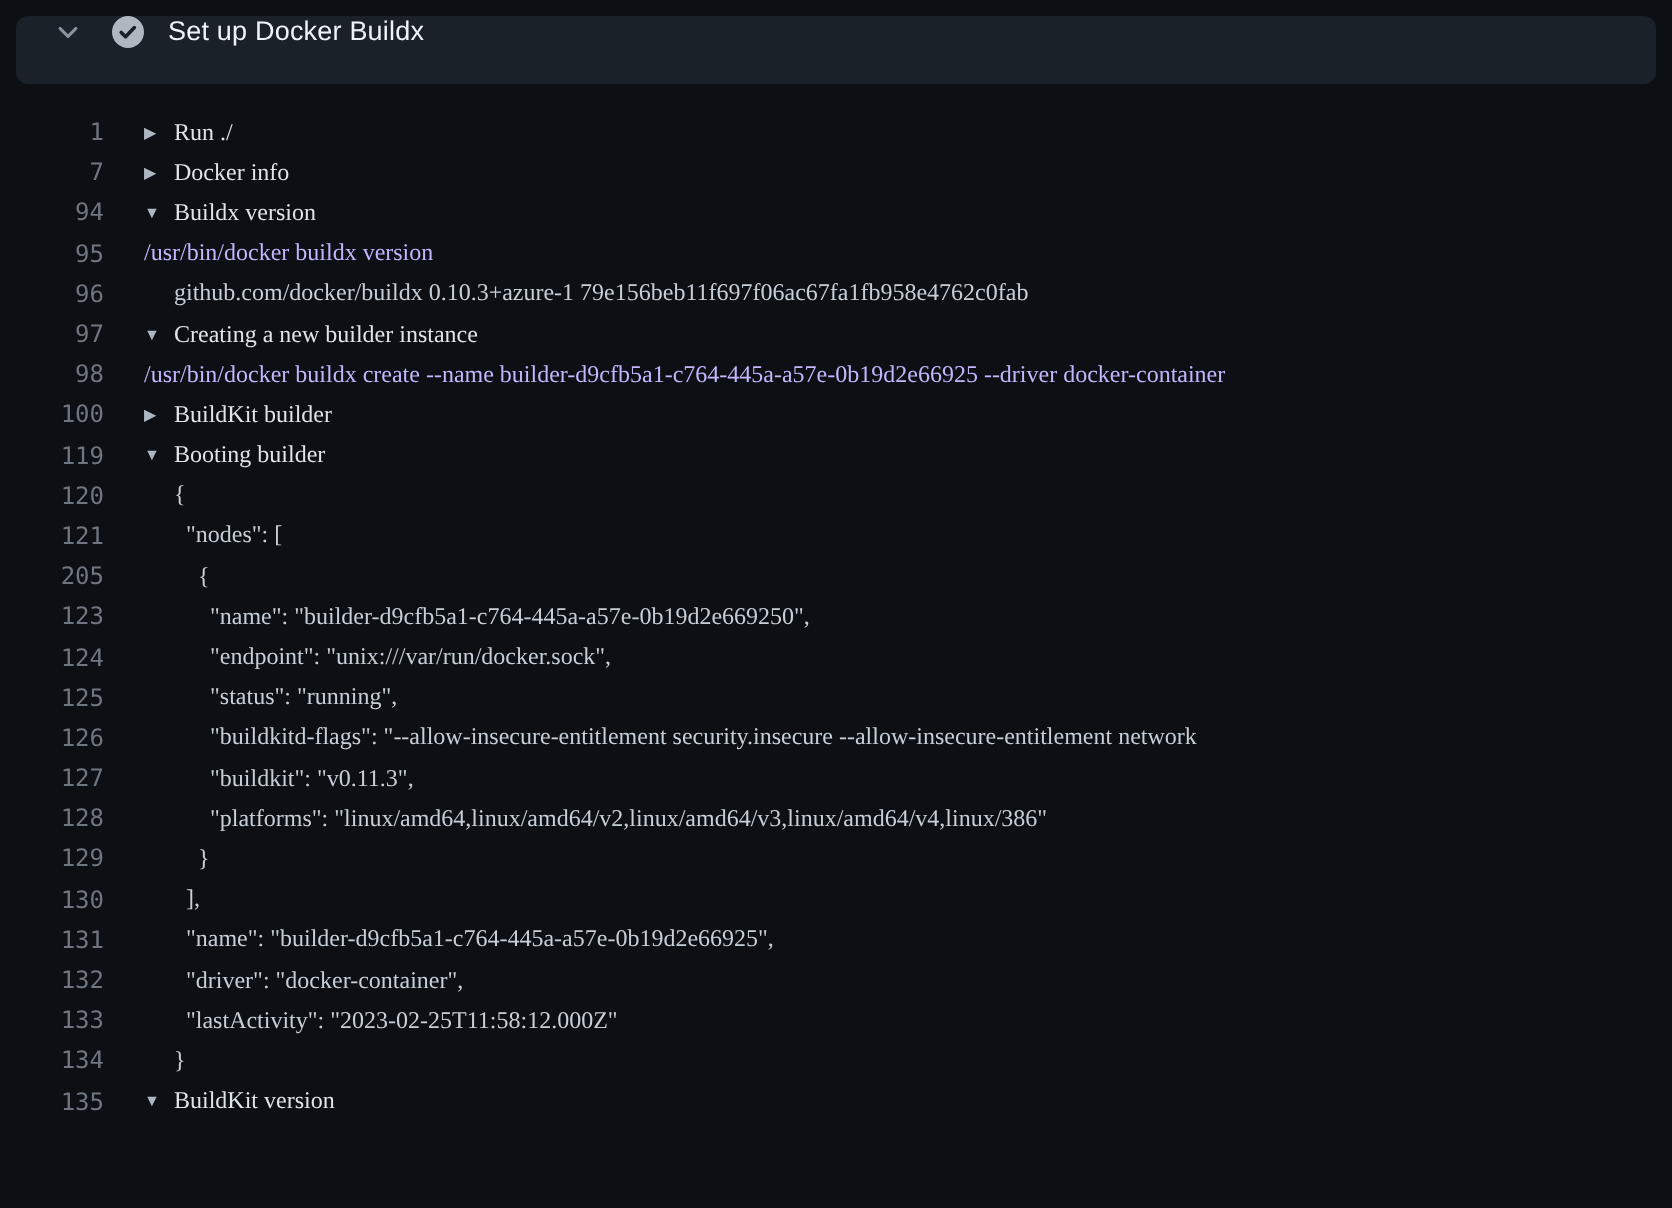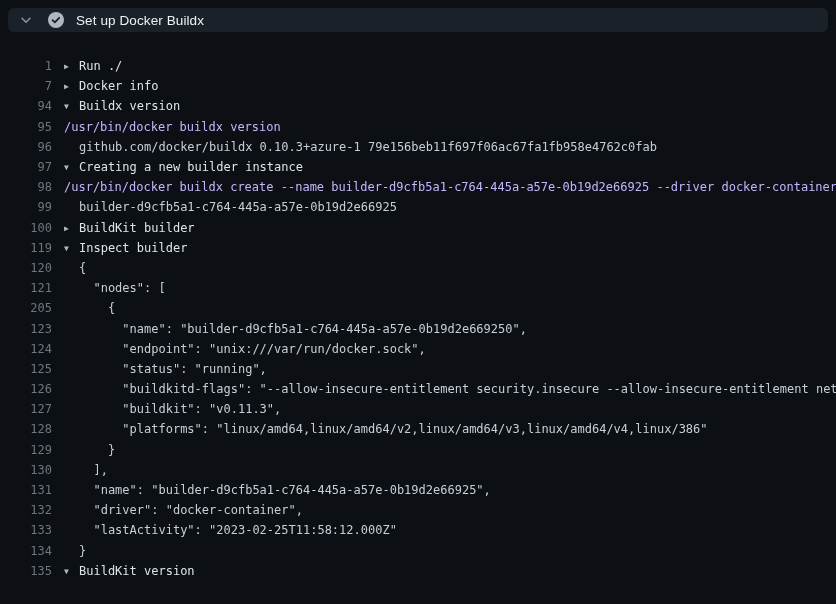--- a/index.html
+++ b/index.html
@@ -1,35 +1,36 @@
 <!DOCTYPE html>
 <html><head>
 <meta charset="utf-8">
 <style>
   html,body{margin:0;padding:0;background:#0c0f14;width:836px;height:604px;overflow:hidden;}
   *{box-sizing:border-box;}
   .stage{position:relative;width:836px;height:604px;background:#0c0f14;font-family:"DejaVu Sans Mono","Liberation Mono",monospace;}
 
   
   .step-header{
-    position:absolute;top:8px;left:8px;right:8px;height:24px;
+    position:absolute;top:8px;left:8px;right:8px;height:34px;
     background:#1b2129;border-radius:6px;
-    display:flex;align-items:center;
+    display:flex;
     font-family:"Liberation Sans","DejaVu Sans",sans-serif;
     cursor:pointer;
+    padding-left:8px;
   }
   .chevron{width:16px;height:16px;margin-left:10px;display:flex;align-items:center;justify-content:center;}
   .status{width:16px;height:16px;margin-left:14px;display:flex;align-items:center;justify-content:center;}
   .step-title{margin-left:12px;color:#eef3f8;font-size:13.5px;font-weight:500;letter-spacing:.1px;}
 
   
   .log{position:absolute;top:56px;left:0;right:0;font-size:12px;}
   .line{display:flex;align-items:center;height:20.2px;white-space:pre;overflow:hidden;}
   .num{flex:0 0 52px;width:52px;text-align:right;color:#6e7681;text-decoration:none;cursor:pointer;font-size:12px;}
-  .content{margin-left:12px;color:#c6cfd8;}
+  .content{margin-left:20px;color:#c6cfd8;font-family:Liberation Serif, serif;}
   .line.group{cursor:pointer;}
   .line.group .content{color:#dde4ea;}
   .arrow{display:inline-block;width:15px;color:#aeb7c1;font-size:8px;vertical-align:1px;}
   .line.plain .content{padding-left:15px;}
   .line.cmd .content{color:#c4b5fd;}
 </style>
 </head>
 <body>
 
 <div class="stage">
@@ -78,33 +79,29 @@
     <div class="line group">
       <a class="num">97</a>
       <span class="content"><span class="arrow">▼</span><span>Creating a new builder instance</span></span>
     </div>
 
     <div class="line cmd">
       <a class="num">98</a>
       <span class="content">/usr/bin/docker buildx create --name builder-d9cfb5a1-c764-445a-a57e-0b19d2e66925 --driver docker-container</span>
     </div>
 
-    <div class="line plain">
-      <a class="num">99</a>
-      <span class="content">builder-d9cfb5a1-c764-445a-a57e-0b19d2e66925</span>
-    </div>
 
     <div class="line group">
       <a class="num">100</a>
       <span class="content"><span class="arrow">▶</span><span>BuildKit builder</span></span>
     </div>
 
     <div class="line group">
       <a class="num">119</a>
-      <span class="content"><span class="arrow">▼</span><span>Inspect builder</span></span>
+      <span class="content"><span class="arrow">▼</span><span>Booting builder</span></span>
     </div>
 
     <div class="line plain">
       <a class="num">120</a>
       <span class="content">{</span>
     </div>
 
     <div class="line plain">
       <a class="num">121</a>
       <span class="content">  "nodes": [</span>

